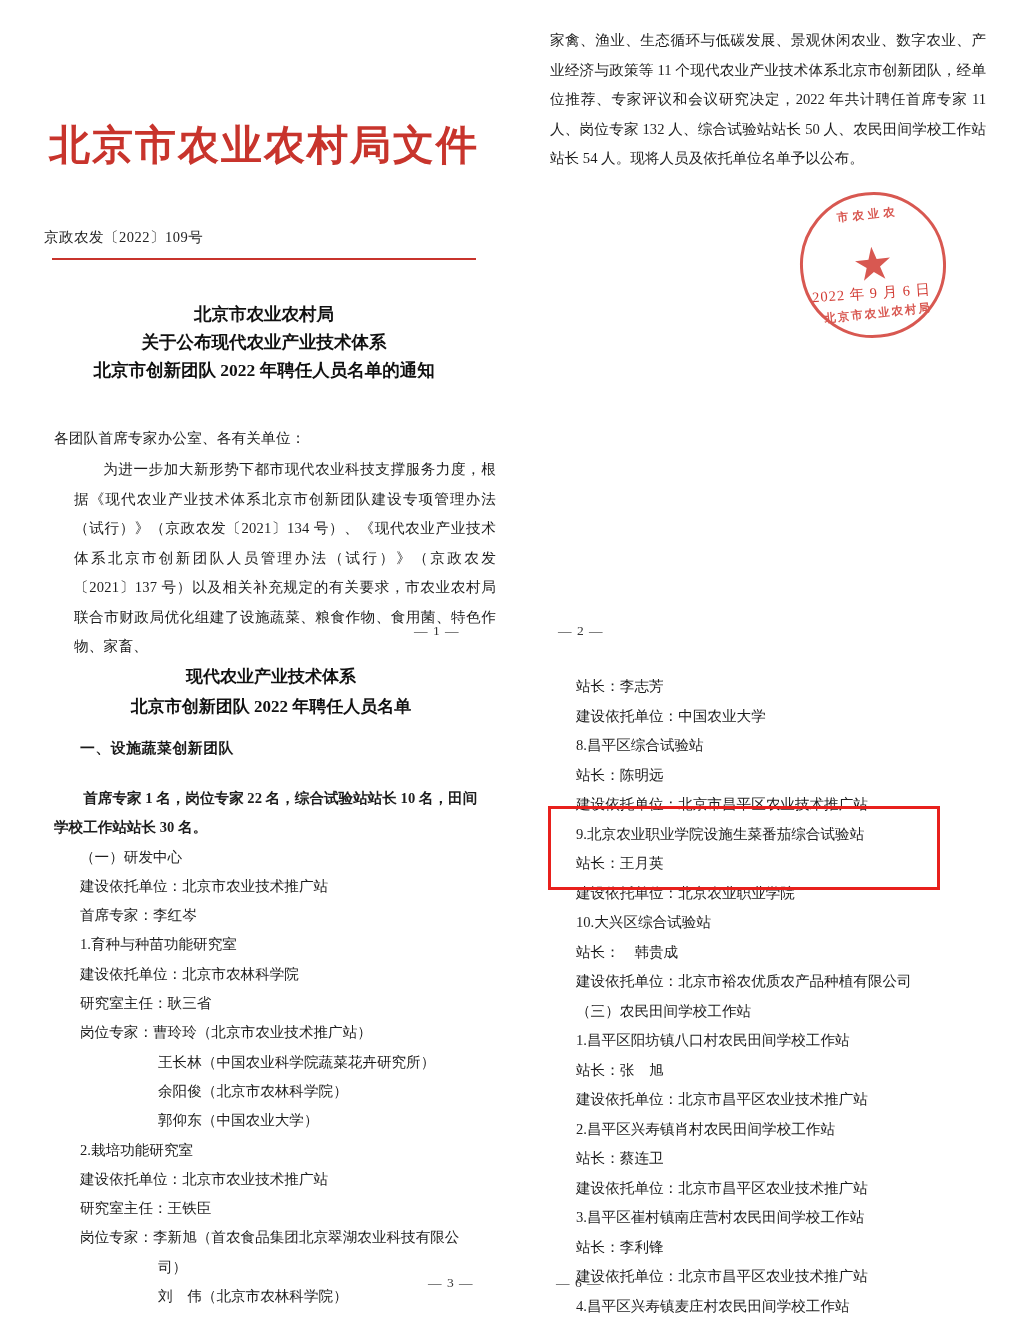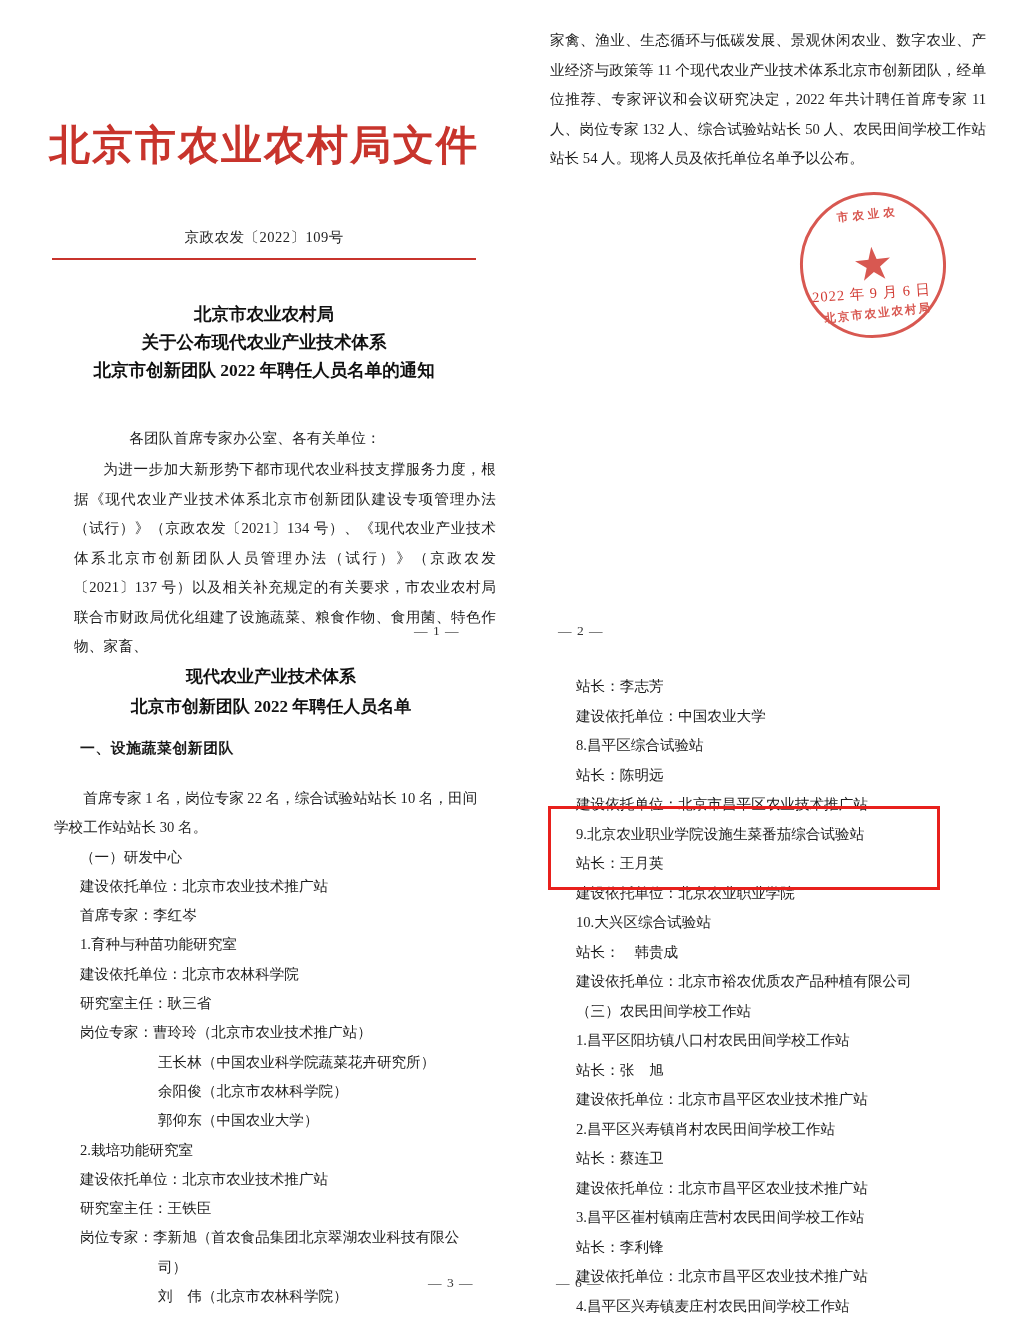--- a/index.html
+++ b/index.html
@@ -48,21 +48,21 @@
     font-size: 41px;
     letter-spacing: 2px;
     color: #c8342c;
     white-space: nowrap;
   }
   .doc-number {
     position: absolute;
     top: 228px;
     left: 44px;
     width: 440px;
-    text-align: center;
+    text-align: left;
     font-size: 14.5px;
     letter-spacing: 0.5px;
     color: #222;
   }
   .red-rule {
     position: absolute;
     top: 258px;
     left: 52px;
     width: 424px;
     height: 2px;
@@ -81,23 +81,22 @@
   }
   .body-text {
     position: absolute;
     font-size: 14.6px;
     line-height: 29.5px;
     color: #1d1d1d;
     letter-spacing: 0.2px;
   }
   .lead-line {
     top: 424px;
-    left: 45px;
+    left: 54px;
     width: 420px;
-    text-align: center;
   }
   .para-1 {
     top: 455px;
     left: 54px;
     width: 422px;
     text-align: justify;
     text-justify: inter-ideograph;
     margin-left: 20px;
   }
   .para-1 p { margin: 0; text-indent: 2em; }
@@ -136,21 +135,21 @@
   .left-list {
     position: absolute;
     top: 784px;
     left: 54px;
     width: 430px;
     font-size: 14.6px;
     line-height: 29.3px;
     color: #1d1d1d;
   }
   .left-list .li { white-space: pre-wrap; }
-  .ind-0 { padding-left: 0; }
+  .ind-0 { padding-left: 0; font-weight: bold; }
   .ind-1 { padding-left: 26px; }
   .ind-3 { padding-left: 104px; }
   .just2 { text-indent: 2em; }
 
   
   .right-top {
     position: absolute;
     top: 26px;
     left: 38px;
     width: 436px;

